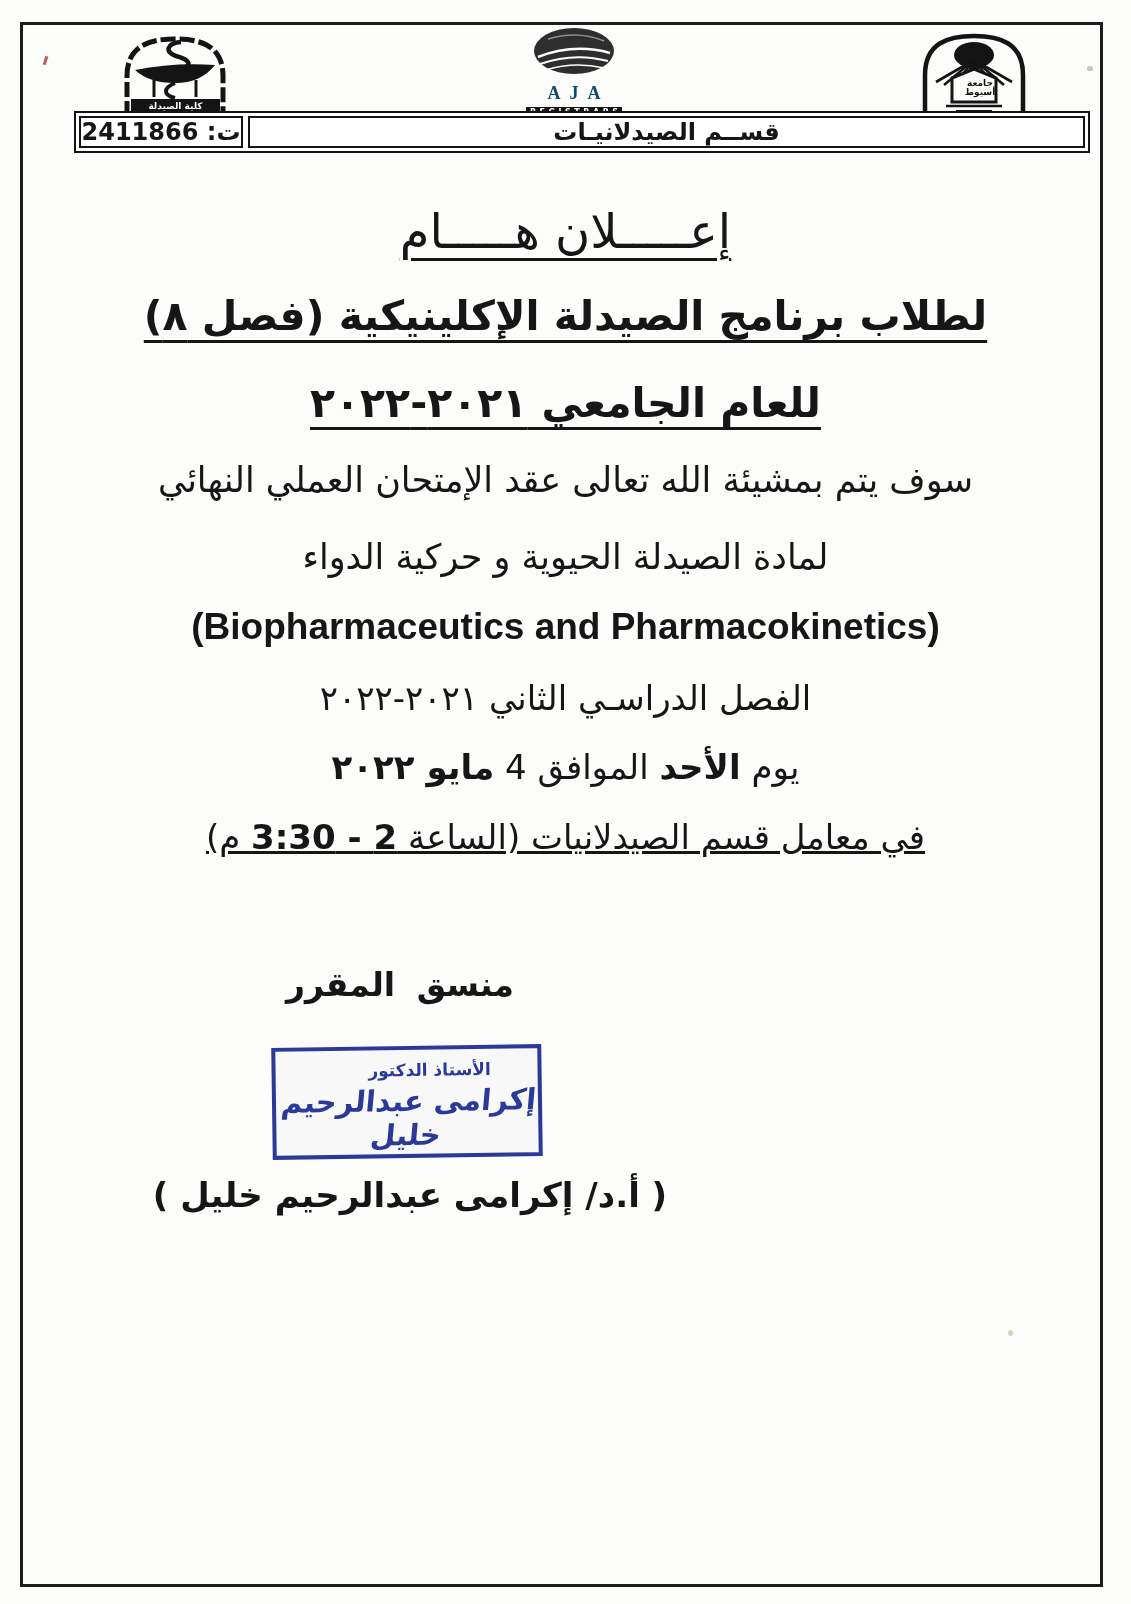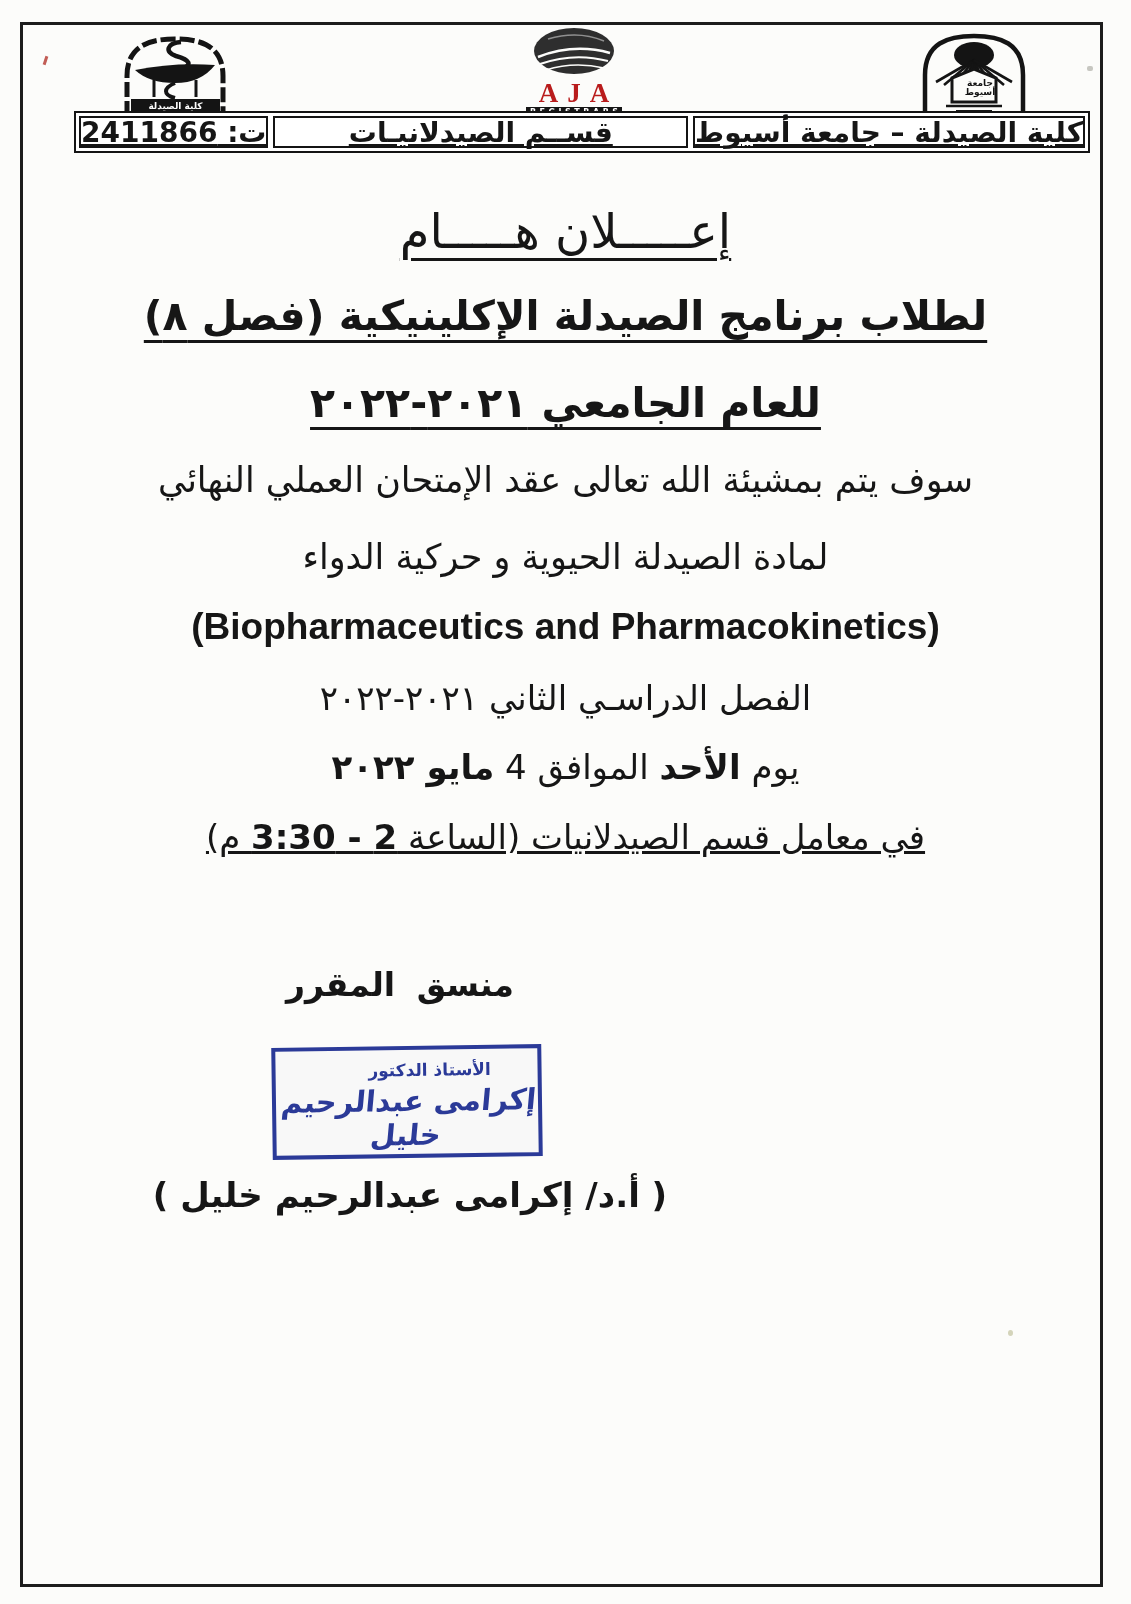--- a/index.html
+++ b/index.html
@@ -15,36 +15,36 @@
 
   
   .logo{position:absolute;}
   .logo-pharmacy{left:118px;top:33px;width:115px;height:86px;}
   .logo-aja{left:506px;top:26px;width:136px;height:88px;text-align:center;}
   .logo-univ{left:916px;top:30px;width:116px;height:92px;}
   .pharm-caption{
     position:absolute;left:13px;right:13px;bottom:5px;height:15px;background:#141414;color:#fff;
     font-size:9px;font-weight:bold;direction:rtl;text-align:center;line-height:15px;
   }
-  .aja-name{font-family:"Liberation Serif","DejaVu Serif",serif;font-weight:bold;font-size:27px;letter-spacing:9px;line-height:26px;color:#b91c1c;text-indent:9px;}
+  .aja-name{font-family:"Liberation Serif","DejaVu Serif",serif;font-weight:bold;font-size:18px;letter-spacing:9px;line-height:26px;color:#0c4a6e;text-indent:9px;}
   .aja-bar{margin:1px 20px 0 20px;background:#151515;color:#fff;font-size:8px;font-weight:bold;letter-spacing:3.5px;line-height:12px;text-indent:3.5px;}
   .aja-smudge{margin:2px 30px 0 30px;height:4px;background:repeating-linear-gradient(90deg,#8b8b8b 0 5px,#fcfcfa 5px 8px);opacity:.8;}
   .univ-caption{
     position:absolute;left:34px;top:49px;width:60px;color:#141414;font-size:9px;font-weight:bold;
     direction:rtl;text-align:center;line-height:9px;
   }
 
   
   .header-band{
     position:absolute;left:74px;top:111px;width:1016px;height:42px;border:2px solid #141414;
     background:#fff;display:flex;gap:5px;padding:3px;box-sizing:border-box;
   }
   .header-cell{
     border:2px solid #141414;box-sizing:border-box;display:flex;align-items:center;justify-content:center;
-    font-weight:bold;font-size:28px;direction:rtl;background:#fff;white-space:nowrap;text-decoration:underline;
+    font-weight:bold;font-size:24px;direction:rtl;background:#fff;white-space:nowrap;
   }
   .cell-phone{flex:0 0 164px;}
   .cell-dept{flex:1;}
   .cell-faculty{flex:0 0 266px;}
 
   
   .line{position:absolute;left:0;right:0;text-align:center;direction:rtl;white-space:nowrap;}
   .u{text-decoration:underline;text-decoration-thickness:3px;text-underline-offset:10px;}
   .b{font-weight:bold;}
   .t-title{top:203px;font-size:48px;font-weight:normal;}
@@ -125,21 +125,20 @@
     </svg>
     <div class="univ-caption">
       <div>جامعة</div>
       <div>أسيوط</div>
     </div>
   </div>
 
   <div class="header-band">
     <div class="header-cell cell-phone">ت: 2411866</div>
     <div class="header-cell cell-dept">قســم الصيدلانيـات</div>
-    <div class="header-cell cell-faculty">كلية الصيدلة – جامعة أسيوط</div>
   </div>
 
   <div class="line t-title u">إعـــــلان هـــــام</div>
   <div class="line t-aud u">لطلاب برنامج الصيدلة الإكلينيكية (فصل ٨)</div>
   <div class="line t-year u">للعام الجامعي ٢٠٢١-٢٠٢٢</div>
   <div class="line t-body1">سوف يتم بمشيئة الله تعالى عقد الإمتحان العملي النهائي</div>
   <div class="line t-en">(Biopharmaceutics and Pharmacokinetics)</div>
   <div class="line t-body2">لمادة الصيدلة الحيوية و حركية الدواء</div>
   <div class="line t-sem">الفصل الدراسـي الثاني ٢٠٢١-٢٠٢٢</div>
 

